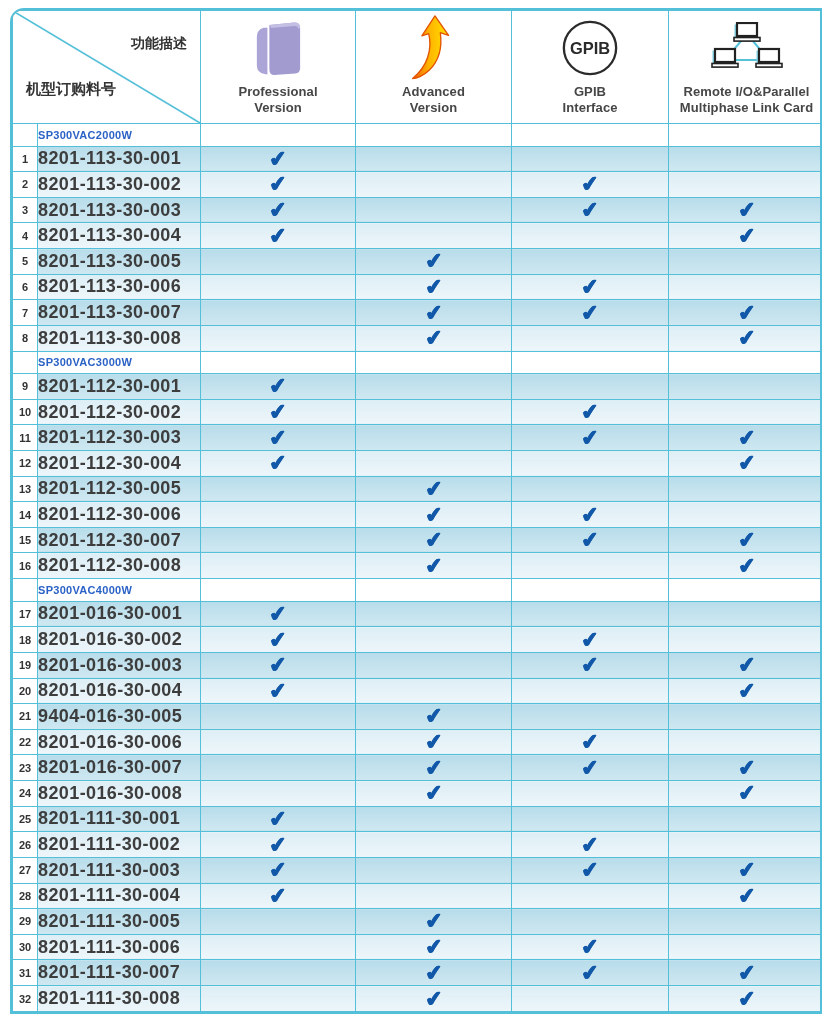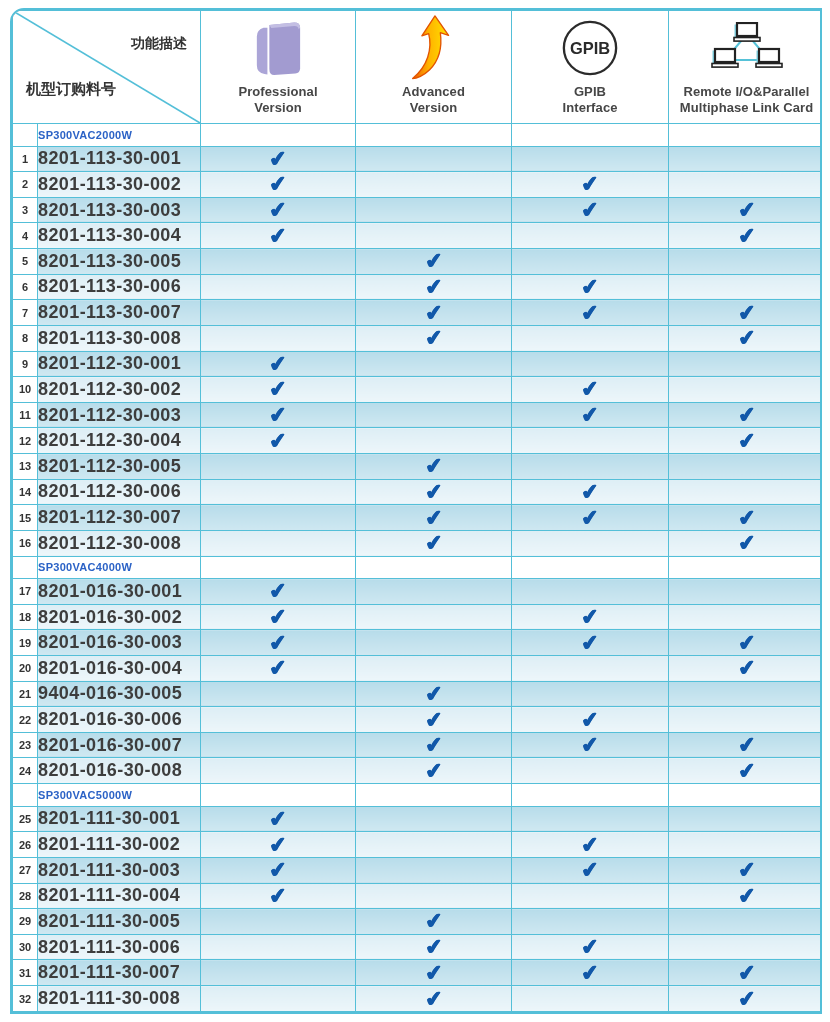--- a/index.html
+++ b/index.html
@@ -214,20 +214,28 @@
           <td class="chk tinted"><span class="check">✔</span></td>
         </tr>
         <tr class="data-row tint-light">
           <td class="num">8</td>
           <td class="part tinted">8201-113-30-008</td>
           <td class="chk tinted"></td>
           <td class="chk tinted"><span class="check">✔</span></td>
           <td class="chk tinted"></td>
           <td class="chk tinted"><span class="check">✔</span></td>
         </tr>
+        <tr class="section-row">
+          <td class="num"></td>
+          <td class="model">SP300VAC3000W</td>
+          <td class="chk"></td>
+          <td class="chk"></td>
+          <td class="chk"></td>
+          <td class="chk"></td>
+        </tr>
         <tr class="data-row tint-dark">
           <td class="num">9</td>
           <td class="part tinted">8201-112-30-001</td>
           <td class="chk tinted"><span class="check">✔</span></td>
           <td class="chk tinted"></td>
           <td class="chk tinted"></td>
           <td class="chk tinted"></td>
         </tr>
         <tr class="data-row tint-light">
           <td class="num">10</td>
@@ -349,28 +357,20 @@
           <td class="chk tinted"><span class="check">✔</span></td>
           <td class="chk tinted"><span class="check">✔</span></td>
         </tr>
         <tr class="data-row tint-light">
           <td class="num">24</td>
           <td class="part tinted">8201-016-30-008</td>
           <td class="chk tinted"></td>
           <td class="chk tinted"><span class="check">✔</span></td>
           <td class="chk tinted"></td>
           <td class="chk tinted"><span class="check">✔</span></td>
-        </tr>
-        <tr class="section-row">
-          <td class="num"></td>
-          <td class="model">SP300VAC5000W</td>
-          <td class="chk"></td>
-          <td class="chk"></td>
-          <td class="chk"></td>
-          <td class="chk"></td>
         </tr>
         <tr class="data-row tint-dark">
           <td class="num">25</td>
           <td class="part tinted">8201-111-30-001</td>
           <td class="chk tinted"><span class="check">✔</span></td>
           <td class="chk tinted"></td>
           <td class="chk tinted"></td>
           <td class="chk tinted"></td>
         </tr>
         <tr class="data-row tint-light">

